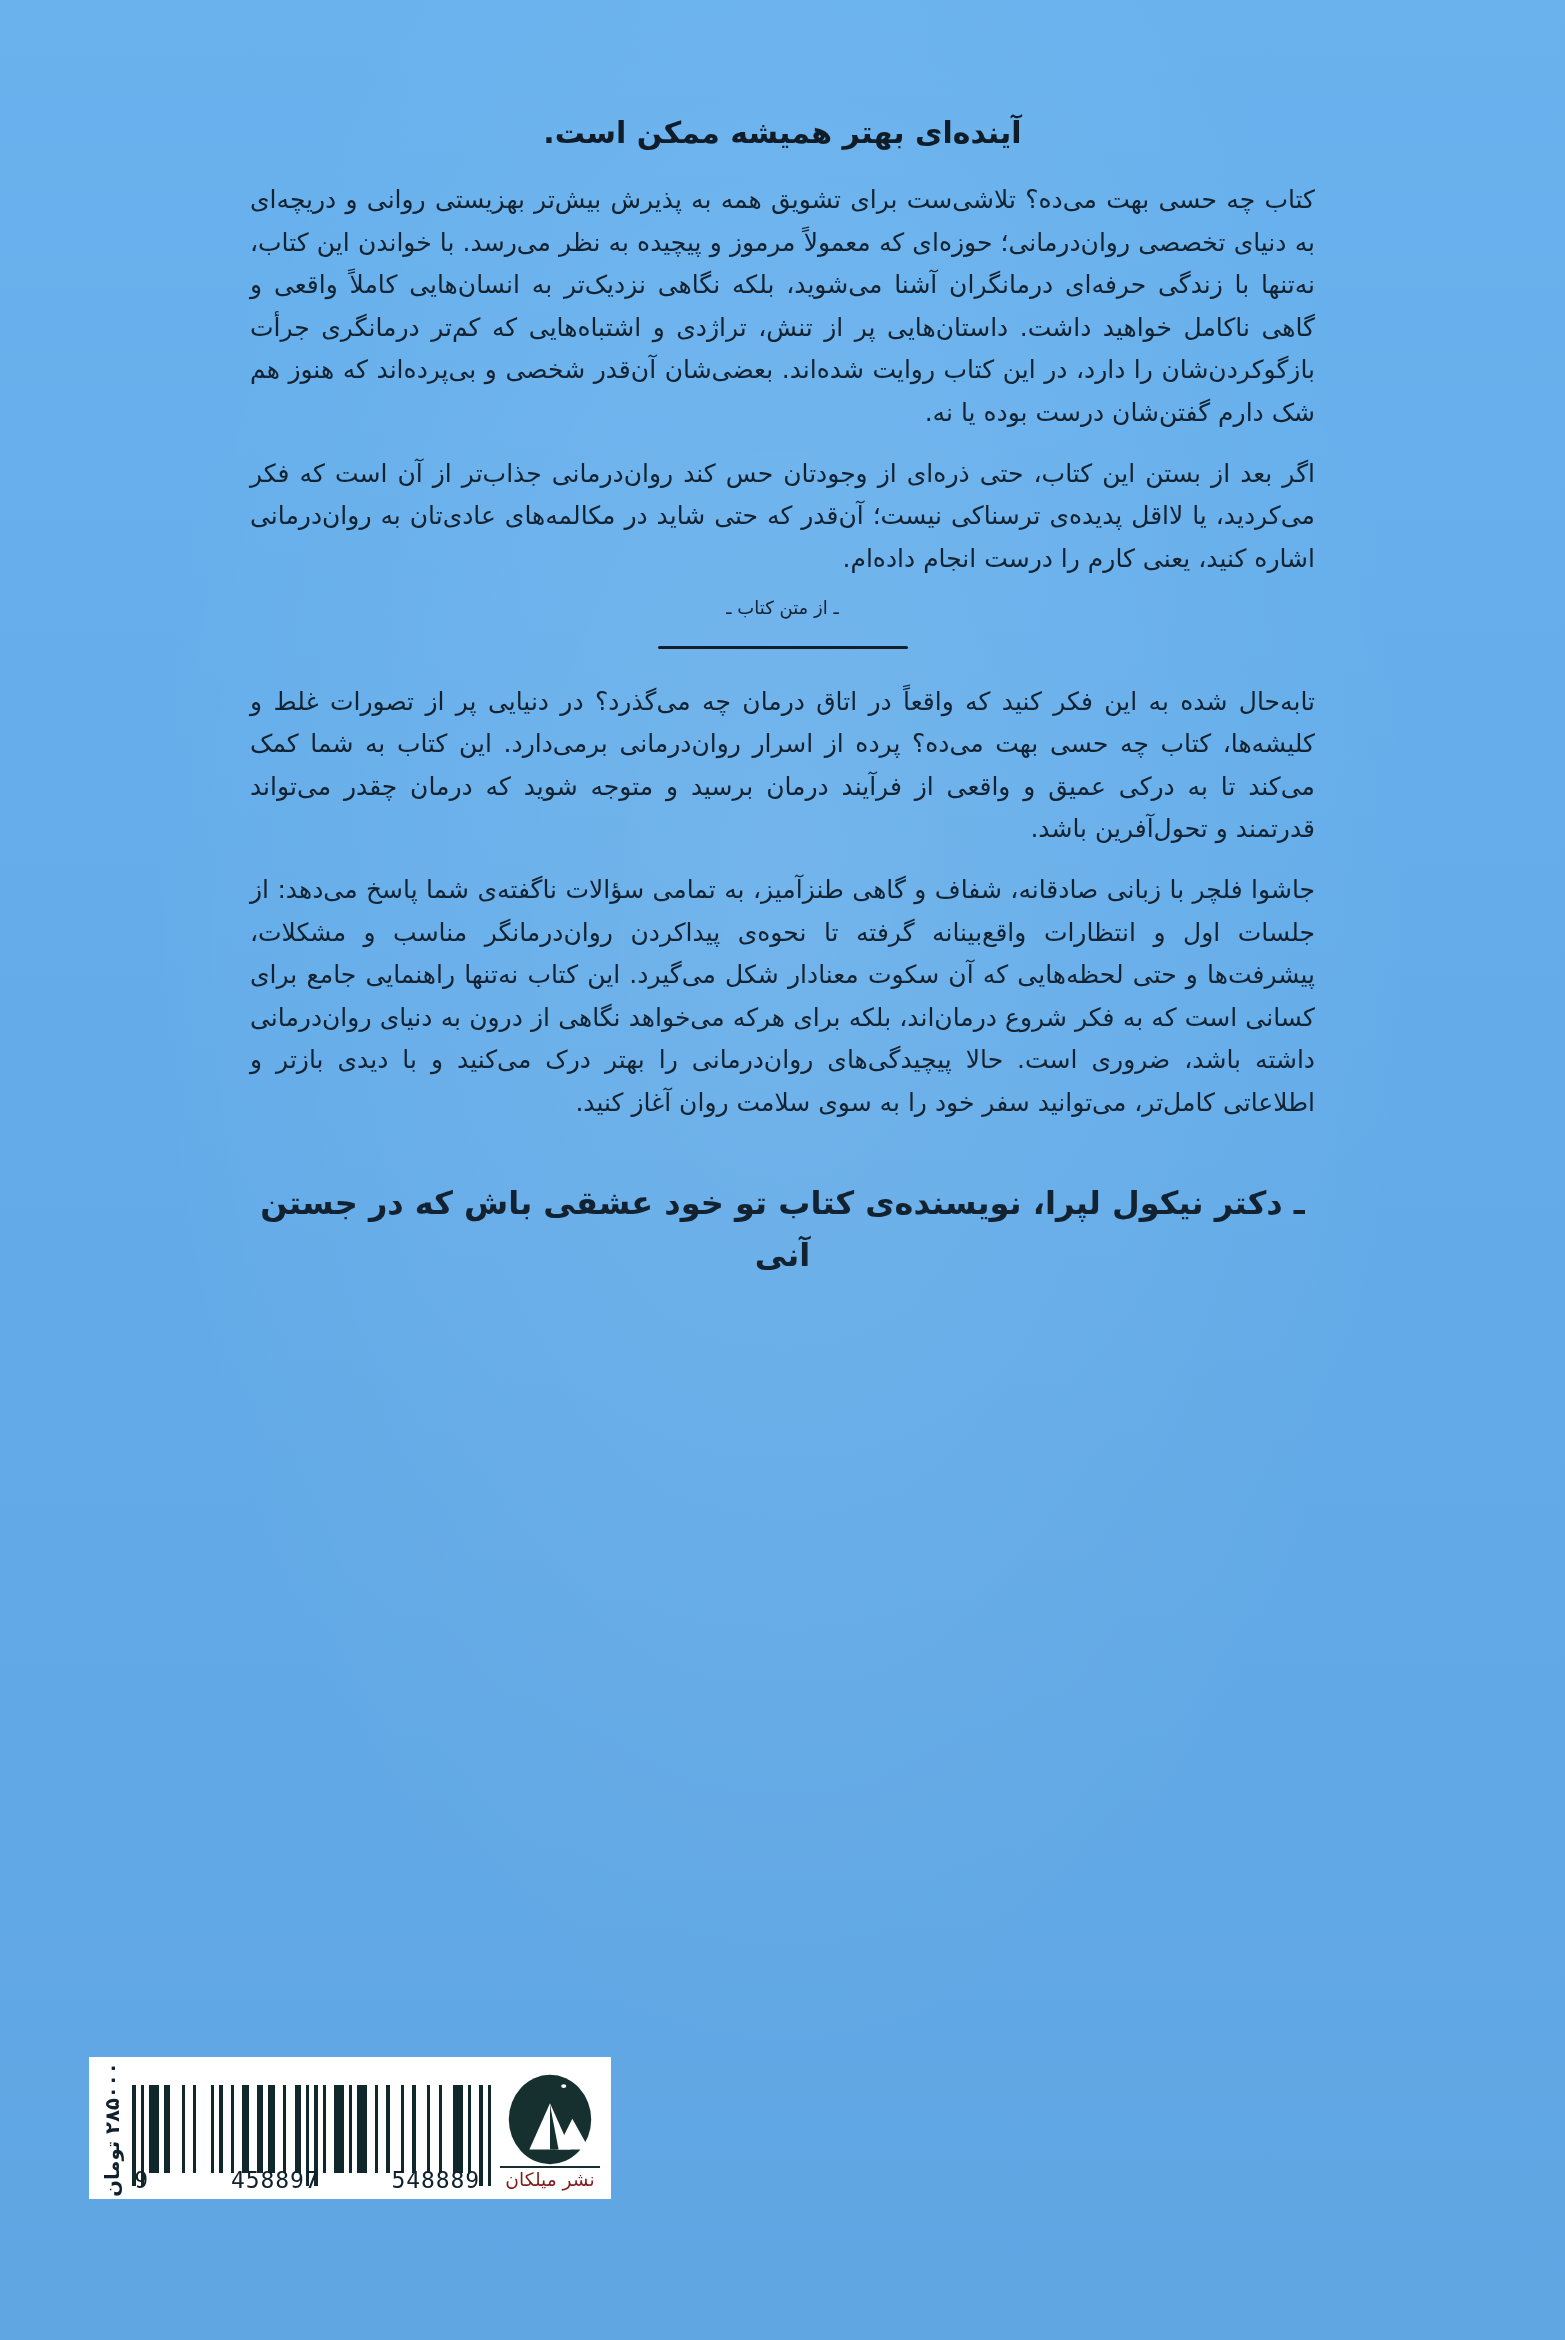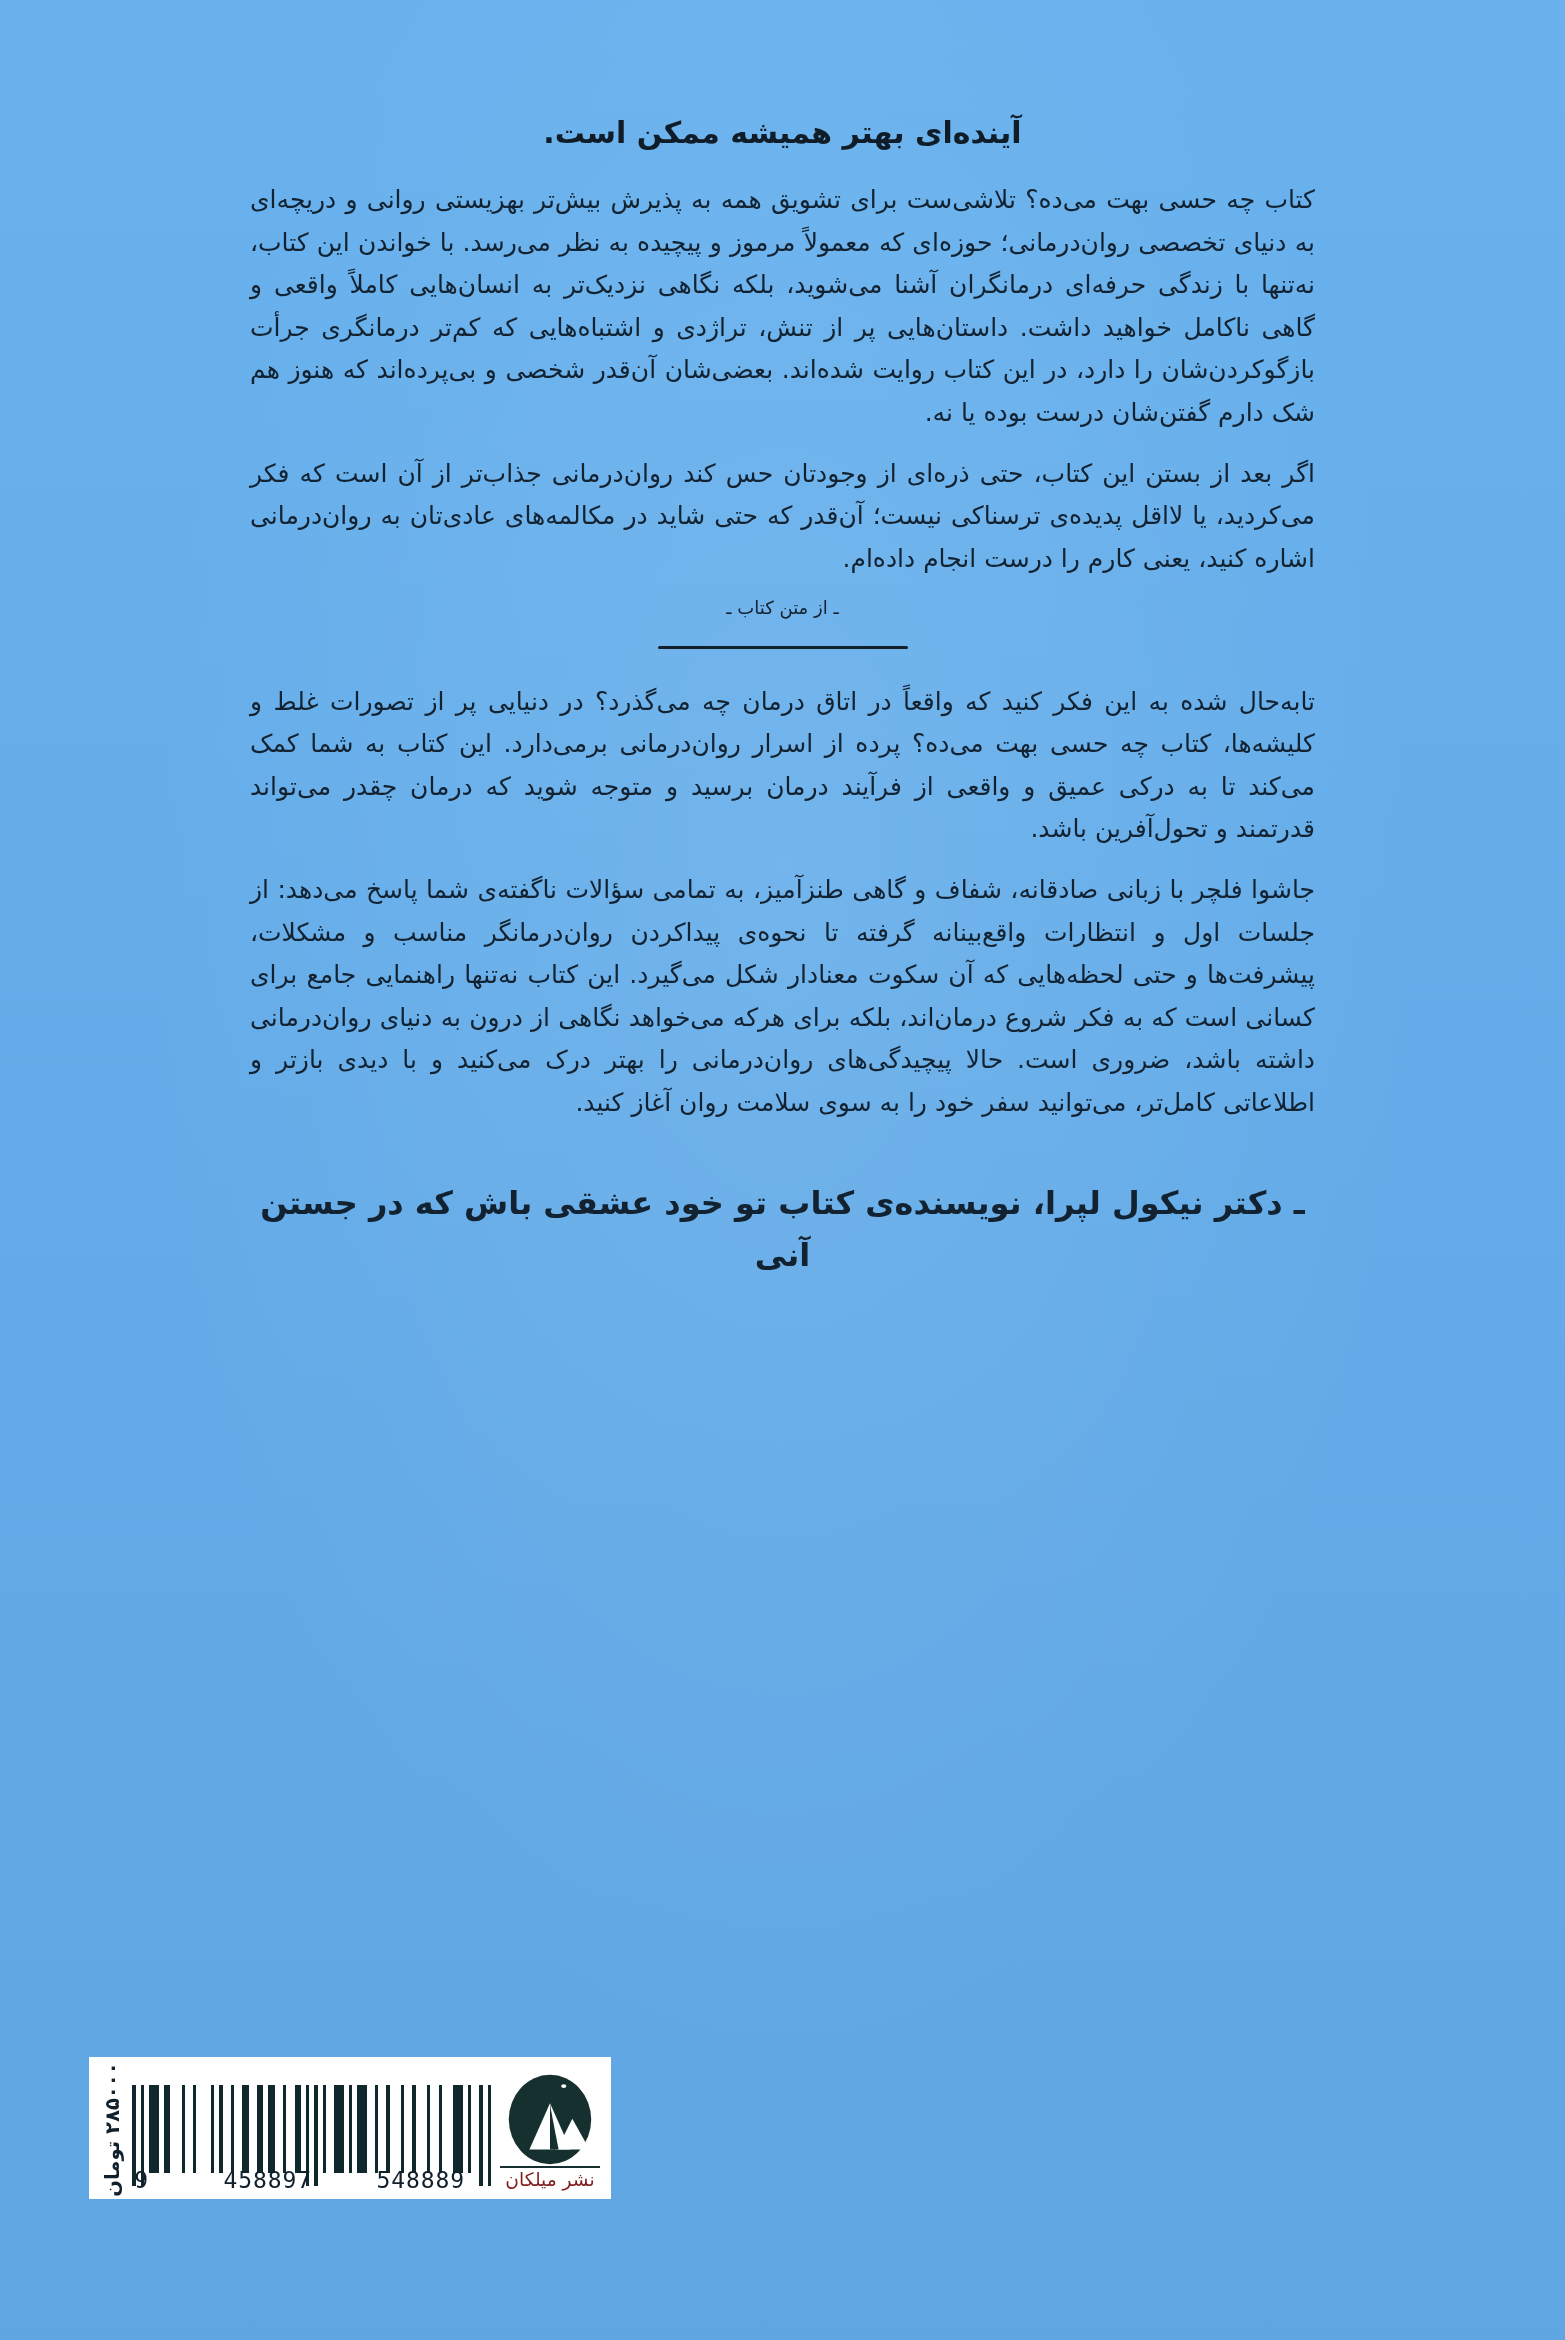--- a/index.html
+++ b/index.html
@@ -154,21 +154,21 @@
     font-family: "DejaVu Sans Mono", "Liberation Mono", monospace;
     font-size: 23px;
     color: #10202c;
     margin-top: -18.6px;
     padding: 0 1.9px;
     letter-spacing: 0.9px;
     background: transparent;
   }
   .barcode-digits .d-lead { width: 20.5px; }
   .barcode-digits .d-mid  { margin-left: 17px; }
-  .barcode-digits .d-right{ margin-left: 13px; margin-right: 24px; }
+  .barcode-digits .d-right{ margin-left: 13px; margin-right: 9px; }
 
   .publisher-logo {
     width: 104px;
     display: flex;
     flex-direction: column;
     align-items: center;
     justify-content: flex-end;
     padding: 3.7px 3.7px 5.6px 3.7px;
     direction: rtl;
   }

